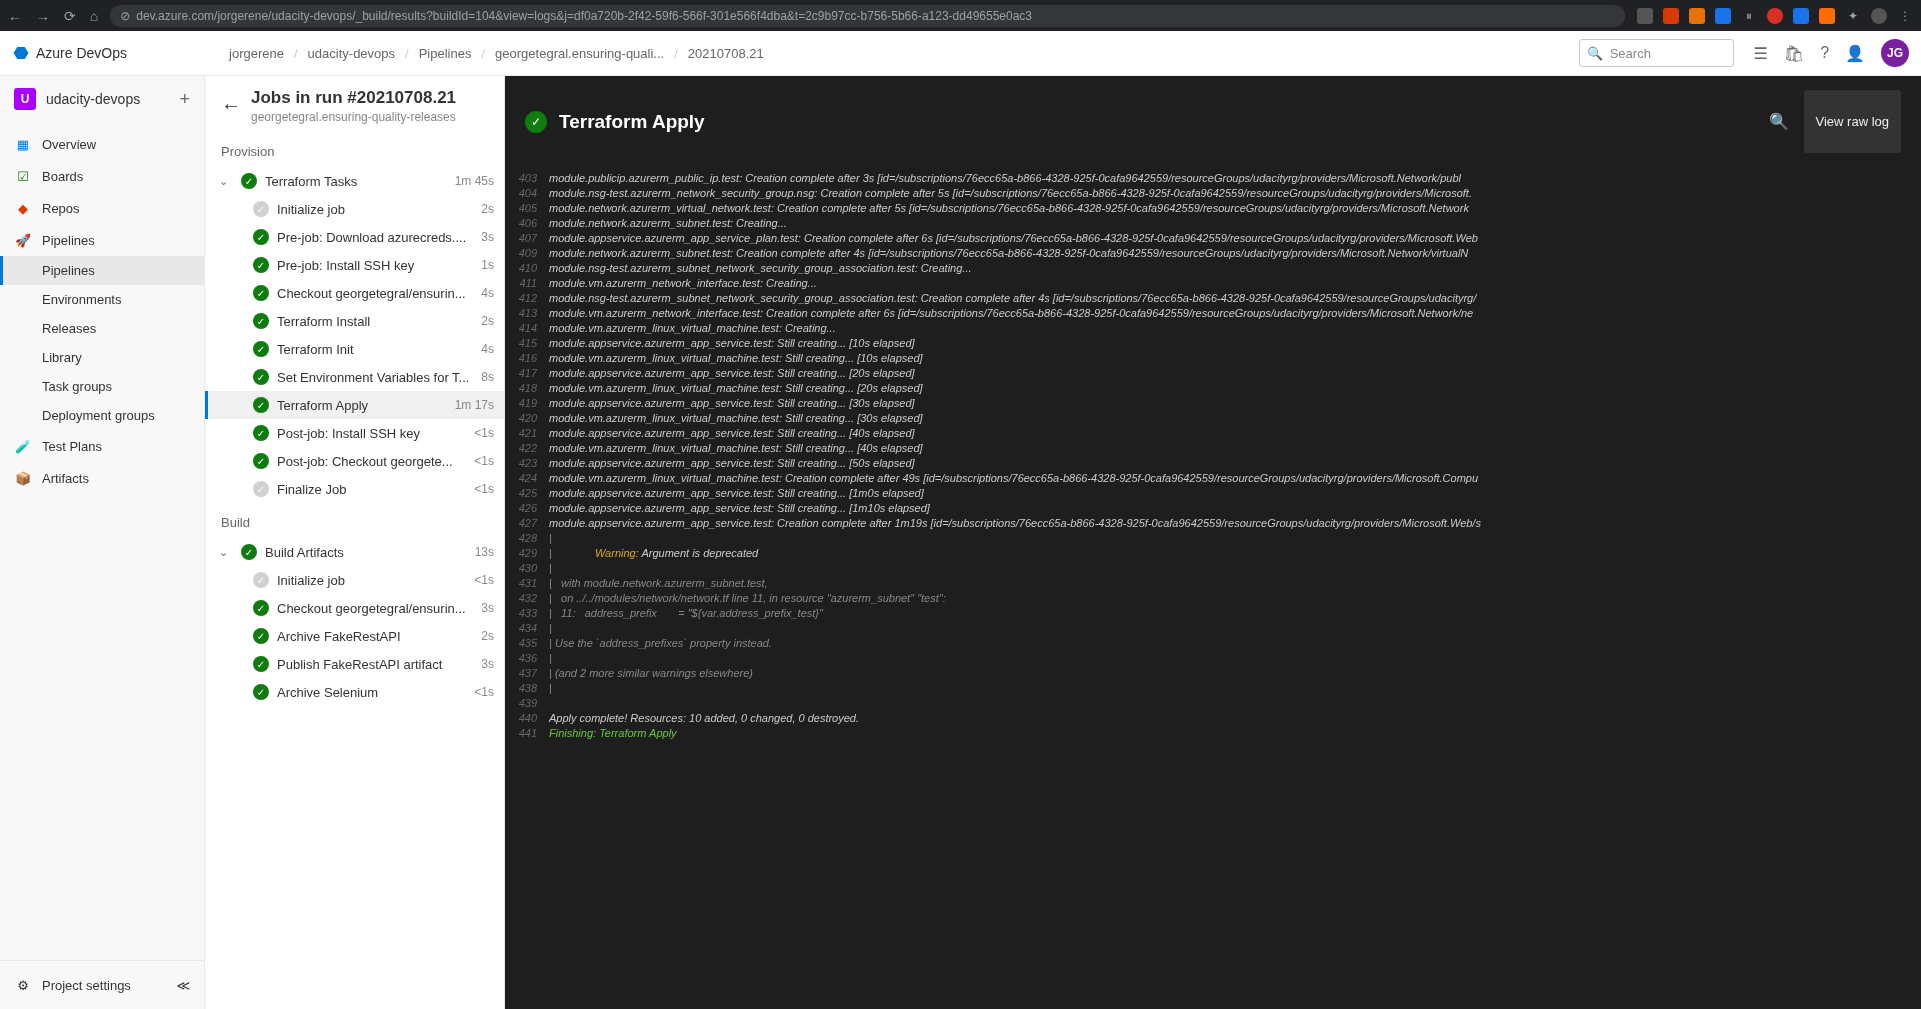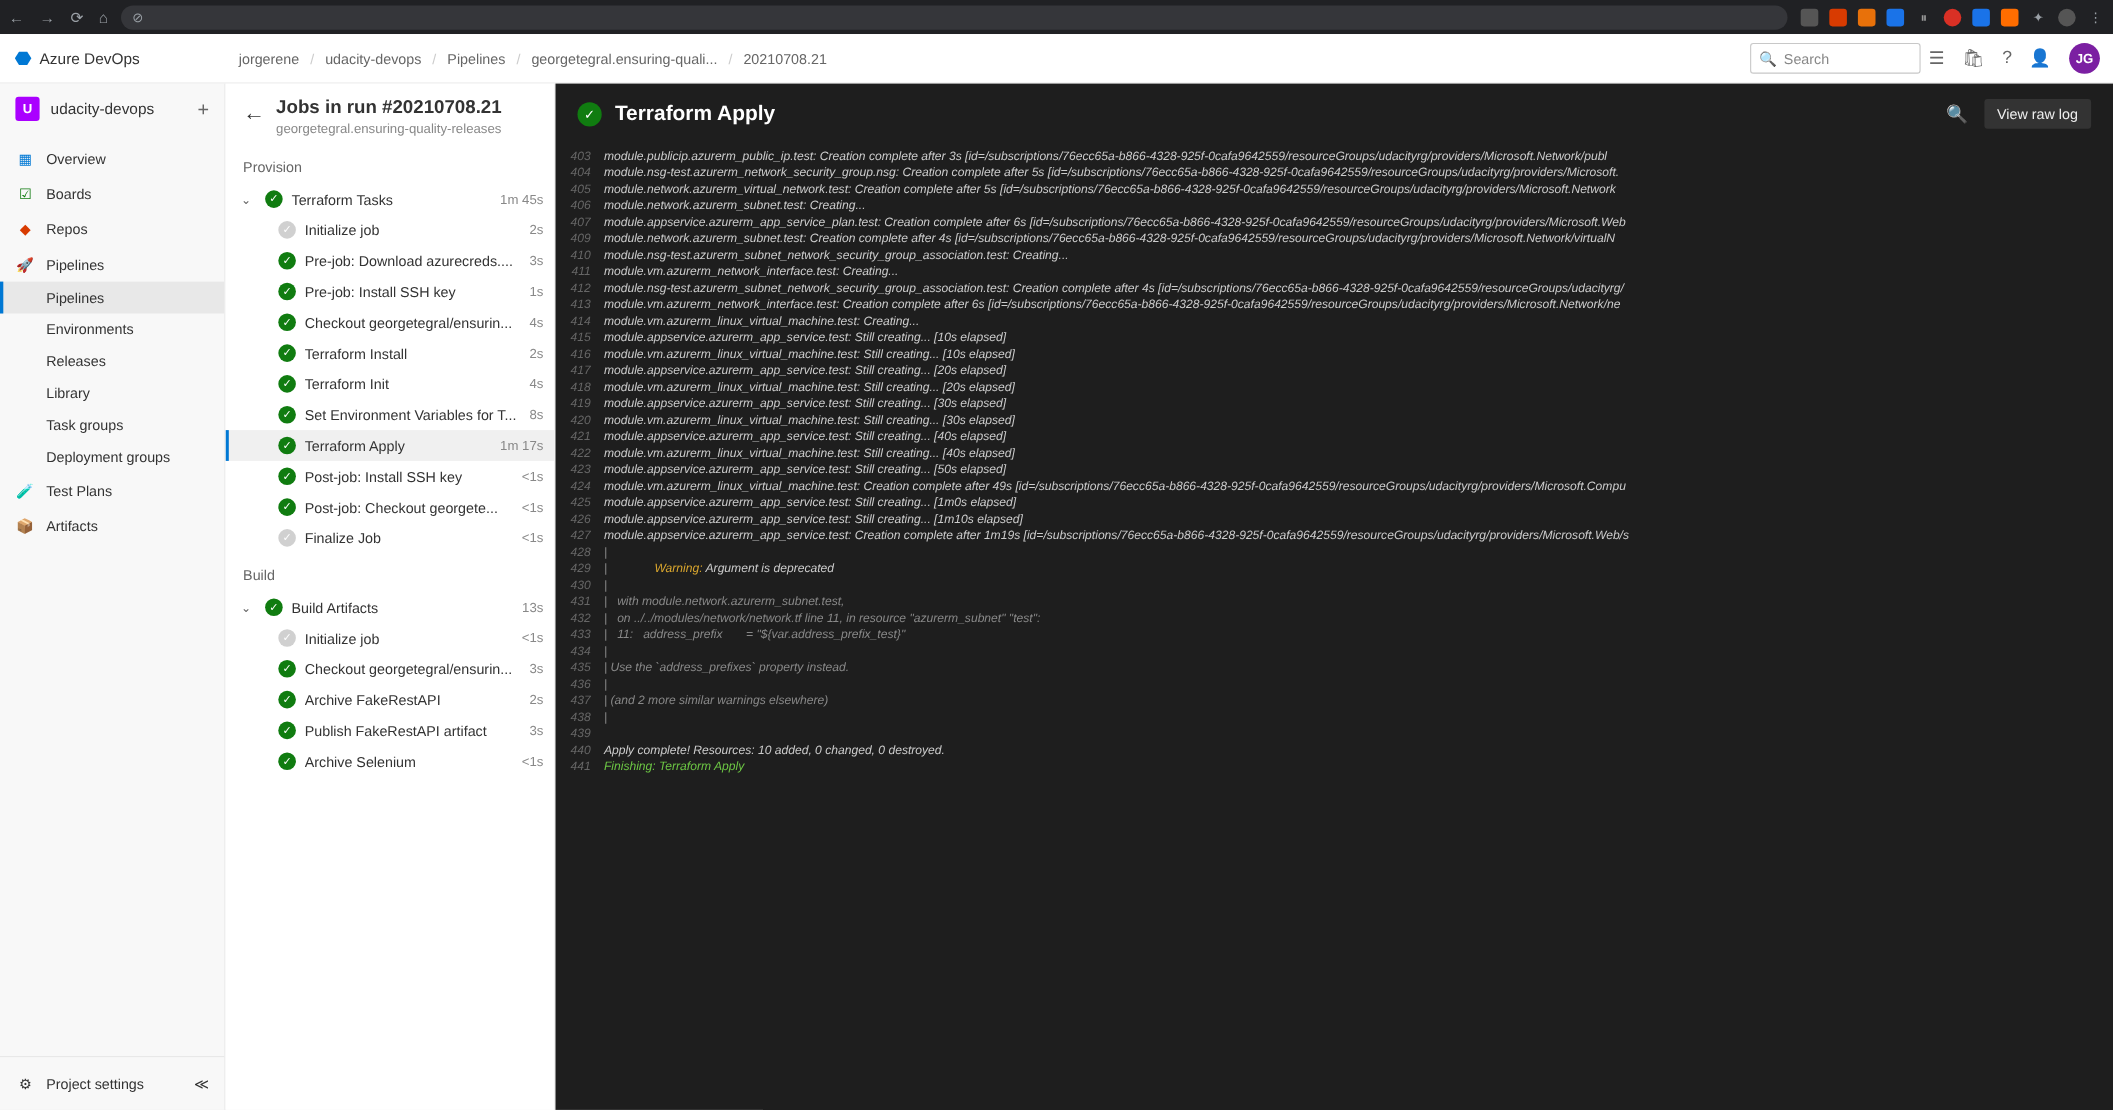--- a/index.html
+++ b/index.html
@@ -9,21 +9,21 @@
 .browser-bar { height: 31px; background: #202124; display: flex; align-items: center; padding: 0 8px; gap: 12px; color: #9aa0a6; font-size: 12px; }
 .browser-bar .nav-icons { display: flex; gap: 14px; align-items: center; }
 .browser-bar .nav-icons span { cursor: pointer; font-size: 14px; }
 .browser-bar .url { flex: 1; display: flex; align-items: center; gap: 6px; background: #35363a; border-radius: 14px; padding: 4px 10px; height: 22px; overflow: hidden; white-space: nowrap; }
 .browser-bar .ext-icons { display: flex; gap: 10px; align-items: center; }
 .browser-bar .ext-icons span { width: 16px; height: 16px; display: inline-flex; align-items: center; justify-content: center; font-size: 12px; }
 .ext-dot { width: 16px; height: 16px; border-radius: 3px; display:inline-block; }
 .avatar-sm { width: 18px; height: 18px; border-radius: 50%; background: #555; }
 
 
-.app-header { height: 45px; display: flex; align-items: center; padding: 16px 12px; border-bottom: 1px solid #e8e8e8; background: #fff; }
+.app-header { height: 45px; display: flex; align-items: center; padding: 16px 12px; border-bottom: 1px solid #e8e8e8; background: #fff; gap: 12px; }
 .azure-logo { display: flex; align-items: center; gap: 6px; font-size: 14px; color: #333; font-weight: 400; }
 .azure-logo svg { width: 18px; height: 18px; }
 .breadcrumbs { display: flex; align-items: center; gap: 10px; color: #666; font-size: 13px; flex: 1; padding-left: 90px; }
 .breadcrumbs .sep { color: #ccc; }
 .search-box { width: 155px; height: 28px; border: 1px solid #c8c8c8; border-radius: 3px; display: flex; align-items: center; padding: 0 8px; color: #888; font-size: 13px; gap: 6px; }
 .header-icons { display: flex; align-items: center; gap: 16px; color: #666; padding-left: 8px; }
 .header-icons span { cursor: pointer; }
 .user-avatar { width: 28px; height: 28px; border-radius: 50%; background: #7b1fa2; color: #fff; display: flex; align-items: center; justify-content: center; font-size: 12px; font-weight: 600; }
 
 
@@ -63,41 +63,42 @@
 .job-row.step.selected { background: #f0f0f0; }
 .job-row.step.selected::before { content: ""; position: absolute; left: 0; top: 0; bottom: 0; width: 3px; background: #0078d4; }
 
 
 .log-panel { flex: 1; background: #1e1e1e; display: flex; flex-direction: column; overflow: hidden; }
 .log-header { display: flex; align-items: center; padding: 14px 20px; gap: 12px; }
 .log-status { width: 22px; height: 22px; border-radius: 50%; background: #107c10; color: #fff; display: flex; align-items: center; justify-content: center; font-size: 12px; }
 .log-title { font-size: 19px; font-weight: 600; color: #fff; flex: 1; }
 .log-actions { display: flex; align-items: center; gap: 14px; }
 .log-search { color: #aaa; cursor: pointer; }
-.view-raw { background: #333; color: #eee; border: none; padding: 6px 12px; font-size: 13px; border-radius: 3px; cursor: pointer; text-align: center; }
+.view-raw { background: #333; color: #eee; border: none; padding: 24px 12px; font-size: 13px; border-radius: 3px; cursor: pointer; text-align: center; }
 .log-body { flex: 1; overflow: auto; padding: 4px 0 20px 0; font-family: "Consolas", "Menlo", monospace; font-size: 11px; line-height: 15px; font-style: italic; }
 .log-line { display: flex; white-space: pre; }
 .log-line .num { width: 44px; text-align: right; color: #666; padding-right: 12px; flex-shrink: 0; user-select: none; }
 .log-line .txt { color: #ccc; flex: 1; }
 .log-line .txt.green { color: #6cc644; }
 .log-line .txt .warn { color: #d9a62e; margin-left: 40px; }
 .log-line .txt .pipe { color: #888; }
 </style>
 </head>
 <body>
 
 <div class="browser-bar">
   <div class="nav-icons">
     <span>←</span>
     <span>→</span>
     <span>⟳</span>
     <span>⌂</span>
   </div>
   <div class="url">
     <span>⊘</span>
+    <span>dev.azure.com/jorgerene/udacity-devops/_build/results?buildId=104&amp;view=logs&amp;j=df0a720b-2f42-59f6-566f-301e566f4dba&amp;t=2c9b97cc-b756-5b66-a123-dd49655e0ac3</span>
   </div>
   <div class="ext-icons">
     <span class="ext-dot" style="background:#555"></span>
     <span class="ext-dot" style="background:#d83b01"></span>
     <span class="ext-dot" style="background:#e8710a"></span>
     <span class="ext-dot" style="background:#1a73e8"></span>
     <span style="color:#999">⏸</span>
     <span class="ext-dot" style="background:#d93025;border-radius:50%"></span>
     <span class="ext-dot" style="background:#1a73e8"></span>
     <span class="ext-dot" style="background:#ff6d00"></span>

